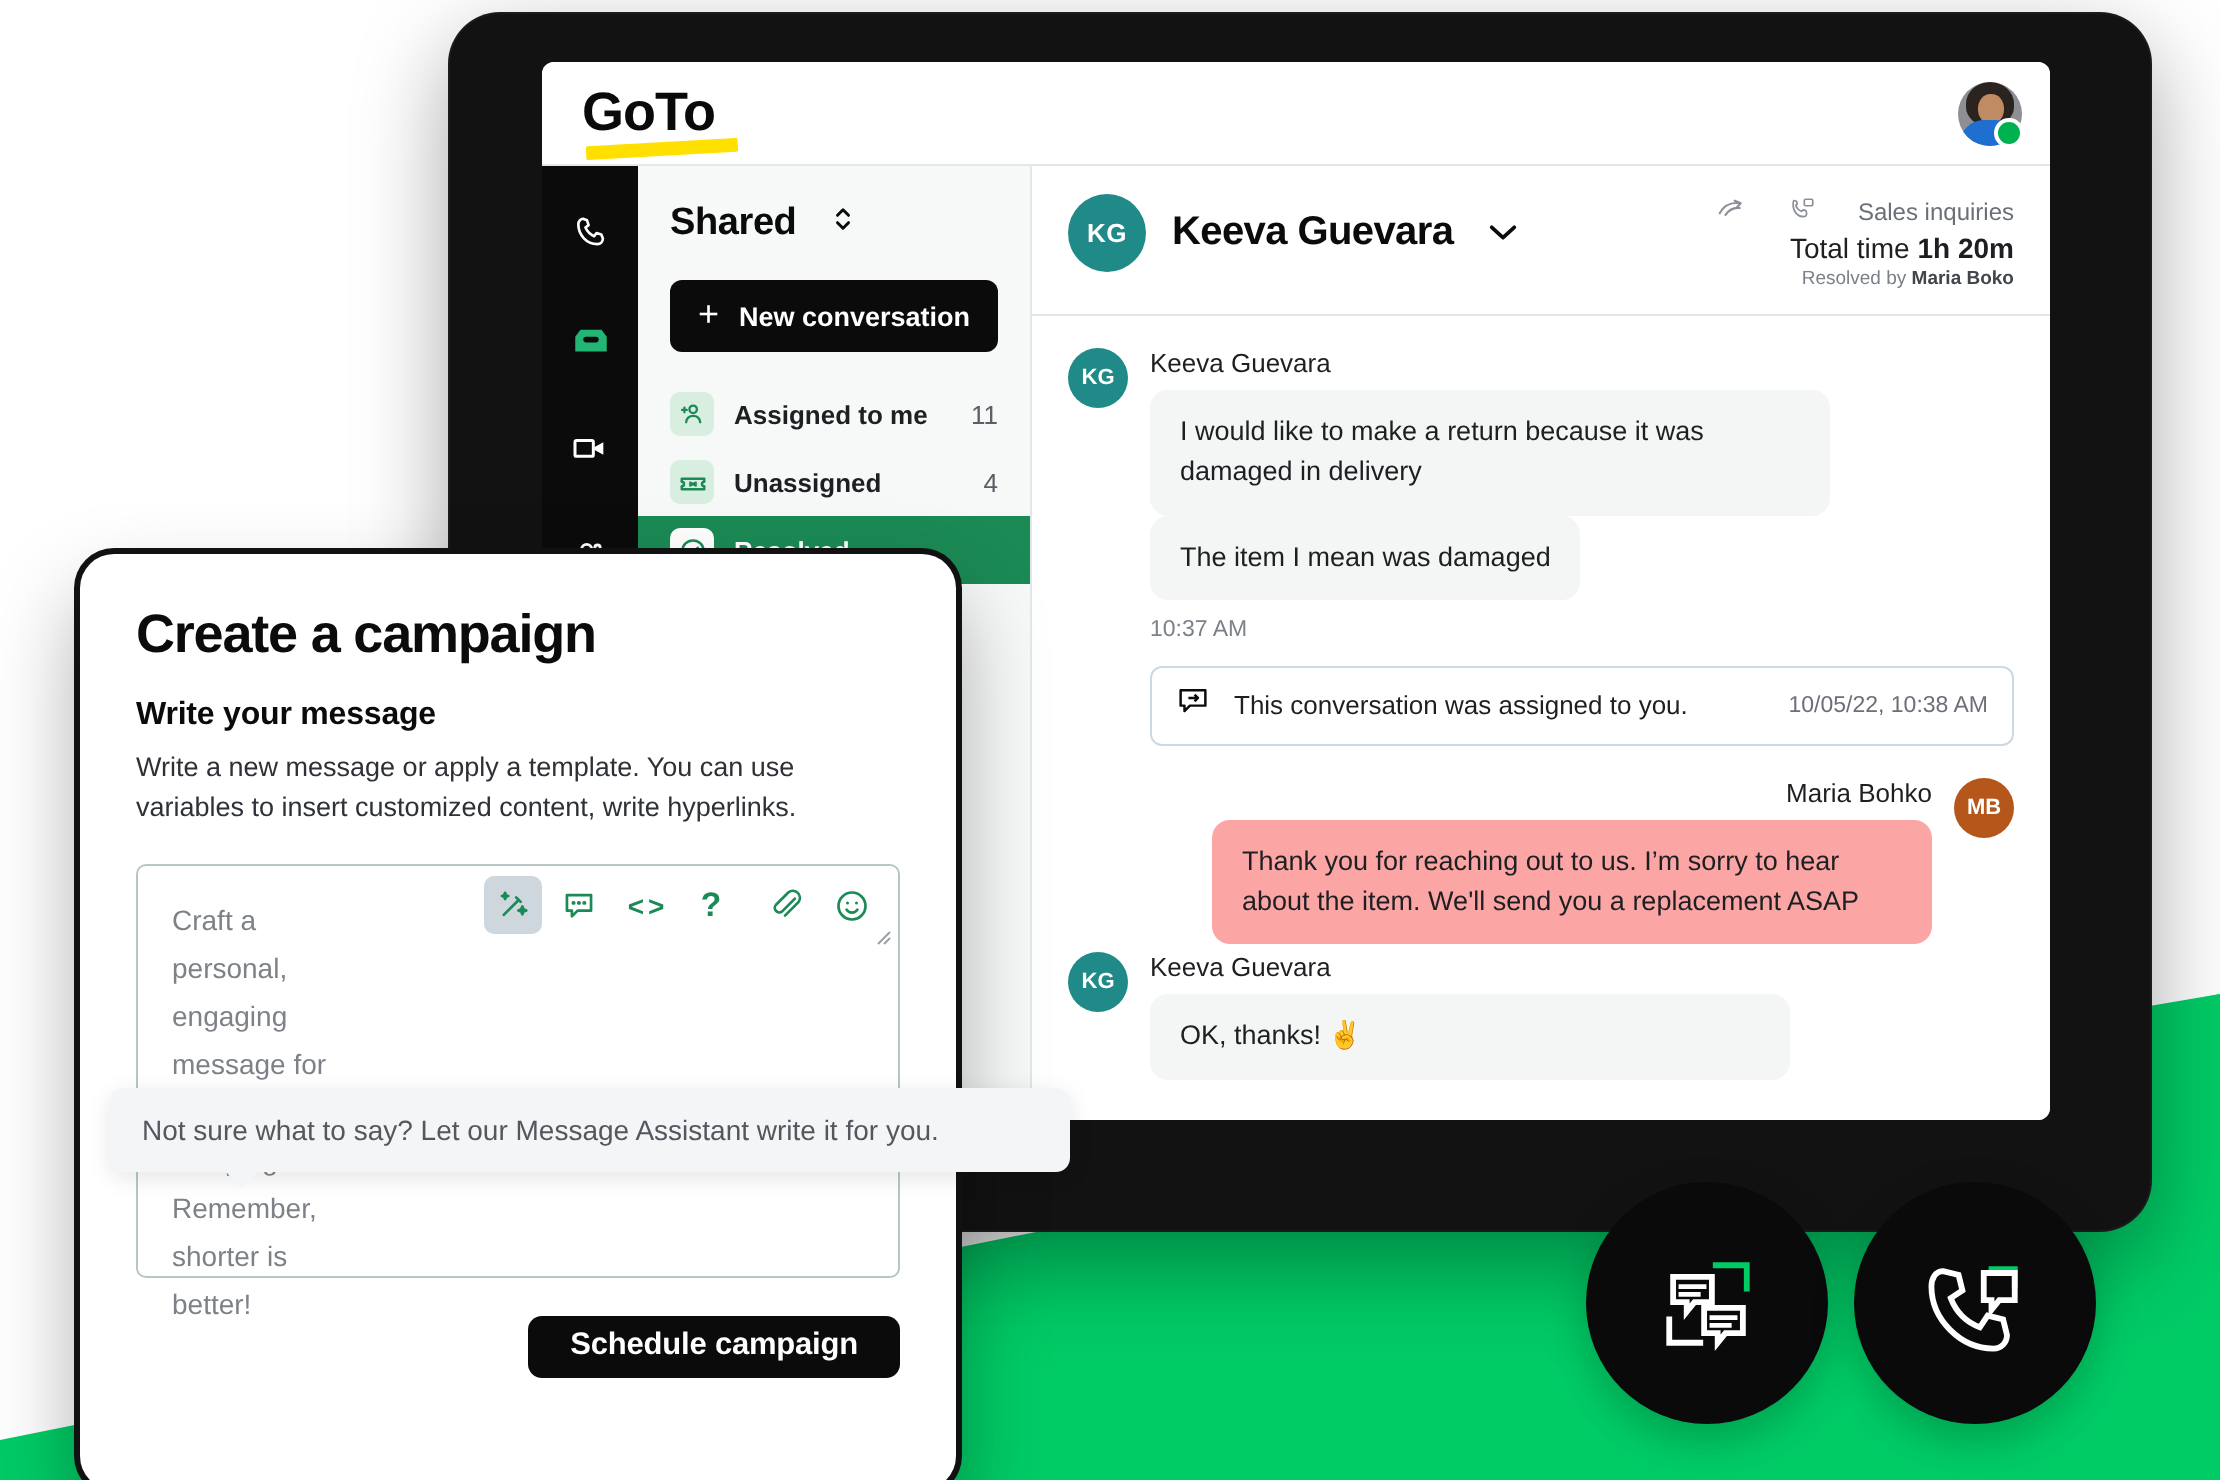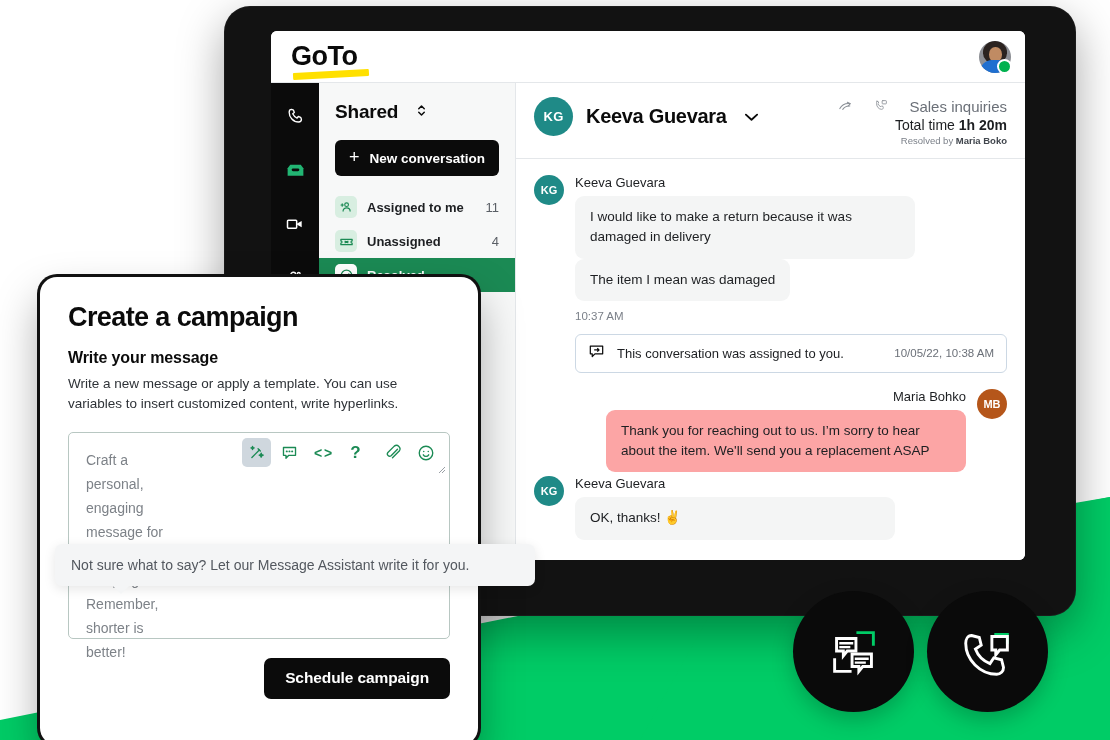--- a/index.html
+++ b/index.html
@@ -123,21 +123,21 @@
   .convhead-left{display:flex;align-items:center;gap:13px;}
   .av-circle{
     width:39px;height:39px;border-radius:50%;background:#1f8a87;color:#fff;
     display:flex;align-items:center;justify-content:center;
     font-size:13px;font-weight:700;letter-spacing:.3px;flex:0 0 39px;
   }
   .convname{font-size:20px;font-weight:700;color:#0b0b0b;letter-spacing:-.3px;}
   .convhead-left .chev{margin-left:4px;}
   .convhead-right{text-align:right;padding-top:1px;}
   .chline1{display:flex;align-items:center;justify-content:flex-end;gap:21px;
-    font-size:15px;color:#6b7078;}
+    font-size:12px;color:#6b7078;}
   .chline2{font-size:14px;color:#1d1f22;margin-top:2px;}
   .chline2 b{font-weight:700;}
   .chline3{font-size:9.5px;color:#7b8089;margin-top:2px;}
   .chline3 b{font-weight:700;color:#41464d;}
 
   .tagbar{
     display:flex;align-items:center;gap:9px;padding:12px 18px;border-bottom:1px solid #e4e7ea;
   }
   .tag{
     height:25px;padding:0 13px;border-radius:13px;background:#f1f2f3;
@@ -204,21 +204,21 @@
     font-size:14px;color:#53585f;box-shadow:0 3px 12px rgba(0,0,0,.10);
     z-index:5;
   }
   .tooltip::after{
     content:"";position:absolute;left:57px;bottom:-8px;width:0;height:0;
     border-left:9px solid transparent;border-right:9px solid transparent;
     border-top:9px solid #f4f5f6;
   }
   .m-footer{display:flex;justify-content:flex-end;padding:19px 28px 0 28px;}
   .schedule{
-    background:#0b0b0b;color:#fff;border:none;border-radius:7px;height:41px;padding:0 21px;
+    background:#0b0b0b;color:#fff;border:none;border-radius:7px;height:31px;padding:0 21px;
     font-size:15.5px;font-weight:700;cursor:pointer;letter-spacing:-.1px;
     font-family:"Liberation Sans",sans-serif;
   }
 
   
   .fab{
     position:absolute;border-radius:50%;background:#0a0a0a;
     display:flex;align-items:center;justify-content:center;
     box-shadow:0 8px 22px rgba(0,0,0,.22);cursor:pointer;
   }

